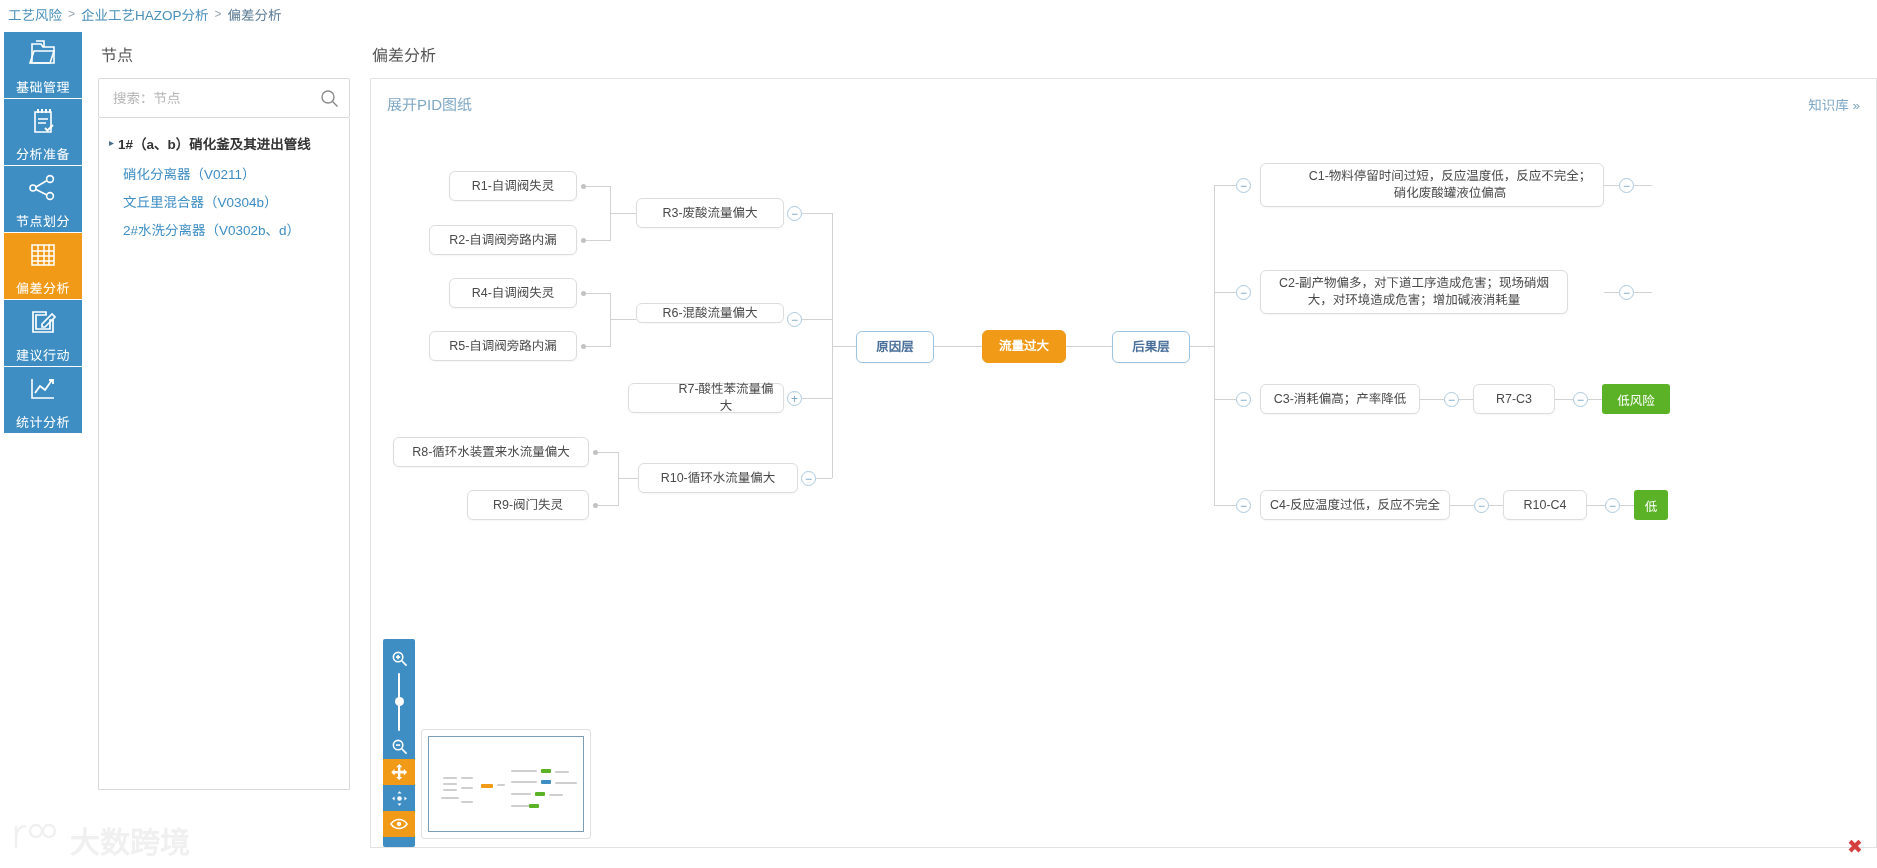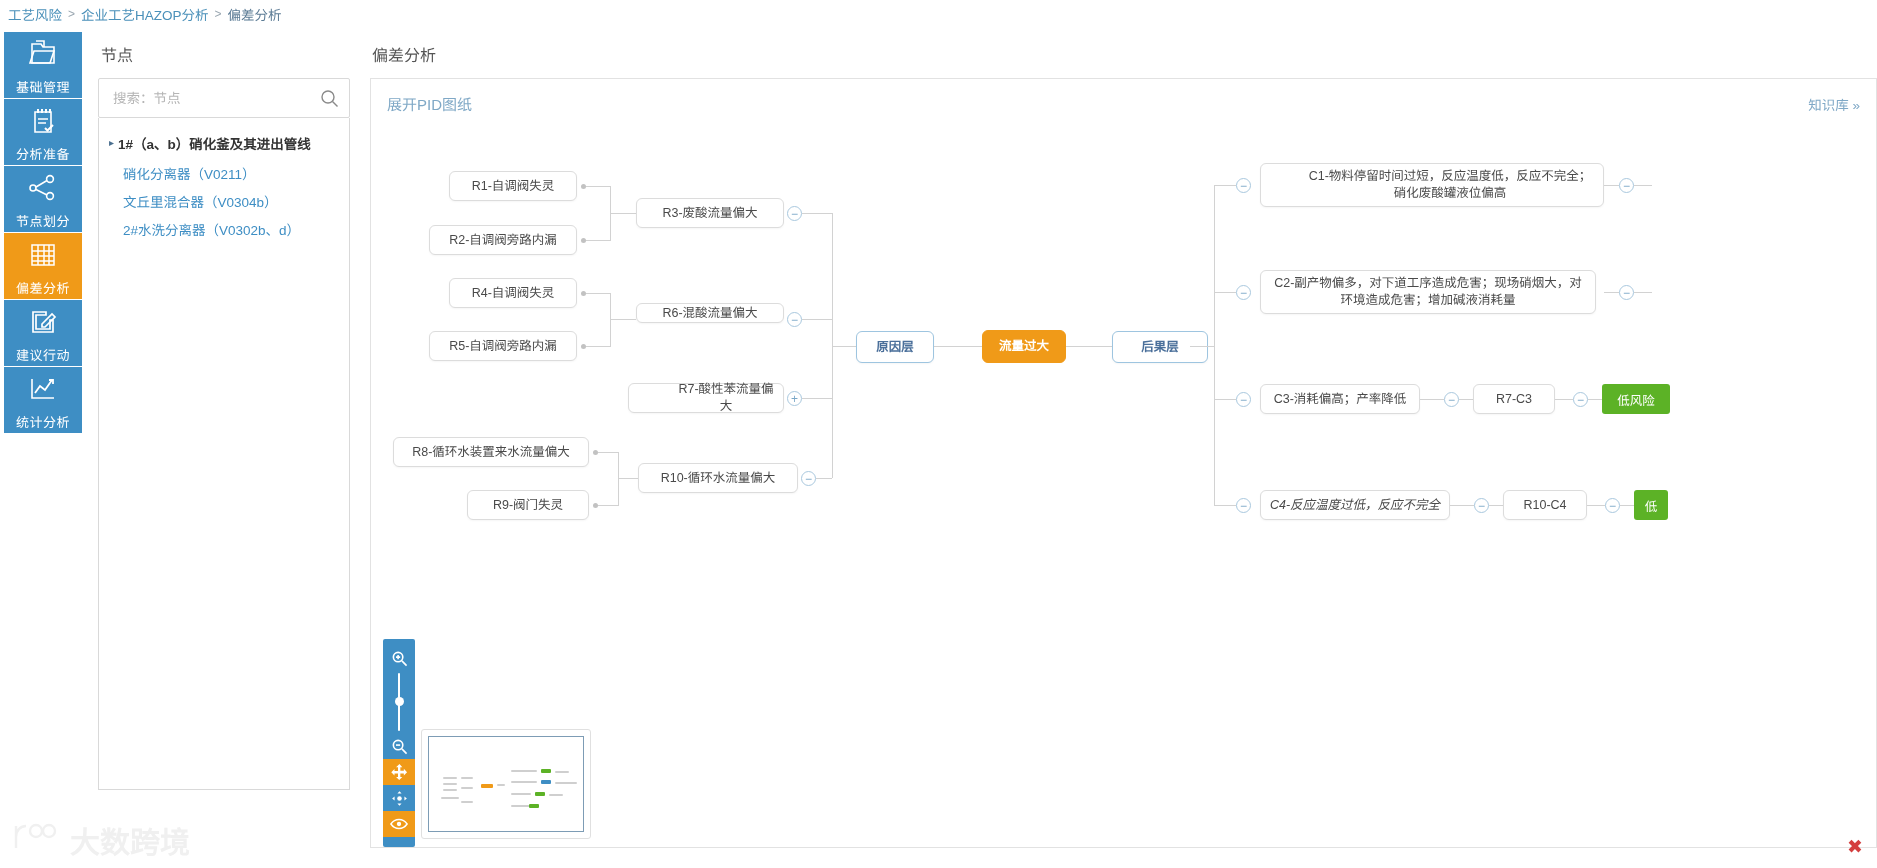--- a/index.html
+++ b/index.html
@@ -320,54 +320,54 @@
         <div class="edge h" style="left:445px; top:399px; width:16px;"></div>
         <div class="edge v" style="left:461px; top:134px; height:265px;"></div>
         <div class="edge h" style="left:461px; top:267px; width:24px;"></div>
 
         <div class="node cause-layer" style="left:485px; top:252px; width:78px; height:32px;">原因层</div>
         <div class="edge h" style="left:563px; top:267px; width:48px;"></div>
 
         <div class="node center" style="left:611px; top:251px; width:84px; height:33px;">流量过大</div>
 
         <div class="edge h" style="left:695px; top:267px; width:46px;"></div>
-        <div class="node effect-layer" style="left:741px; top:252px; width:96px; height:32px;">后果层</div>
+        <div class="node effect-layer" style="left:741px; top:252px; width:78px; height:32px;">后果层</div>
 
         <div class="edge h" style="left:819px; top:267px; width:24px;"></div>
         <div class="edge v" style="left:843px; top:106px; height:320px;"></div>
         <div class="edge h" style="left:843px; top:106px; width:22px;"></div>
         <div class="edge h" style="left:843px; top:213px; width:22px;"></div>
         <div class="edge h" style="left:843px; top:320px; width:22px;"></div>
         <div class="edge h" style="left:843px; top:426px; width:22px;"></div>
 
         <div class="toggle" style="left:865px; top:99px;">−</div>
         <div class="node" style="left:889px; top:84px; width:344px; height:44px;padding-left:44px;">C1-物料停留时间过短，反应温度低，反应不完全；硝化废酸罐液位偏高</div>
         <div class="toggle" style="left:1248px; top:99px;">−</div>
         <div class="edge h" style="left:1233px; top:106px; width:15px;"></div>
         <div class="edge h" style="left:1263px; top:106px; width:18px;"></div>
 
         <div class="toggle" style="left:865px; top:206px;">−</div>
-        <div class="node" style="left:889px; top:191px; width:336px; height:44px;">C2-副产物偏多，对下道工序造成危害；现场硝烟大，对环境造成危害；增加碱液消耗量</div>
+        <div class="node" style="left:889px; top:191px; width:308px; height:44px;">C2-副产物偏多，对下道工序造成危害；现场硝烟大，对环境造成危害；增加碱液消耗量</div>
         <div class="toggle" style="left:1248px; top:206px;">−</div>
         <div class="edge h" style="left:1233px; top:213px; width:15px;"></div>
         <div class="edge h" style="left:1263px; top:213px; width:18px;"></div>
 
         <div class="toggle" style="left:865px; top:313px;">−</div>
         <div class="node" style="left:889px; top:305px; width:160px; height:30px;">C3-消耗偏高；产率降低</div>
         <div class="edge h" style="left:1049px; top:320px; width:24px;"></div>
         <div class="toggle" style="left:1073px; top:313px;">−</div>
         <div class="edge h" style="left:1088px; top:320px; width:14px;"></div>
         <div class="node" style="left:1102px; top:305px; width:82px; height:30px;">R7-C3</div>
         <div class="edge h" style="left:1184px; top:320px; width:18px;"></div>
         <div class="toggle" style="left:1202px; top:313px;">−</div>
         <div class="edge h" style="left:1217px; top:320px; width:14px;"></div>
         <div class="badge" style="left:1231px; top:305px; width:68px; height:30px;">低风险</div>
 
         <div class="toggle" style="left:865px; top:419px;">−</div>
-        <div class="node" style="left:889px; top:411px; width:190px; height:30px;font-style:italic;">C4-反应温度过低，反应不完全</div>
+        <div class="node" style="left:889px; top:411px; width:190px; height:30px;">C4-反应温度过低，反应不完全</div>
         <div class="edge h" style="left:1079px; top:426px; width:24px;"></div>
         <div class="toggle" style="left:1103px; top:419px;">−</div>
         <div class="edge h" style="left:1118px; top:426px; width:14px;"></div>
         <div class="node" style="left:1132px; top:411px; width:84px; height:30px;">R10-C4</div>
         <div class="edge h" style="left:1216px; top:426px; width:18px;"></div>
         <div class="toggle" style="left:1234px; top:419px;">−</div>
         <div class="edge h" style="left:1249px; top:426px; width:14px;"></div>
         <div class="badge" style="left:1263px; top:411px; width:34px; height:30px;">低</div>
       </div>
 

